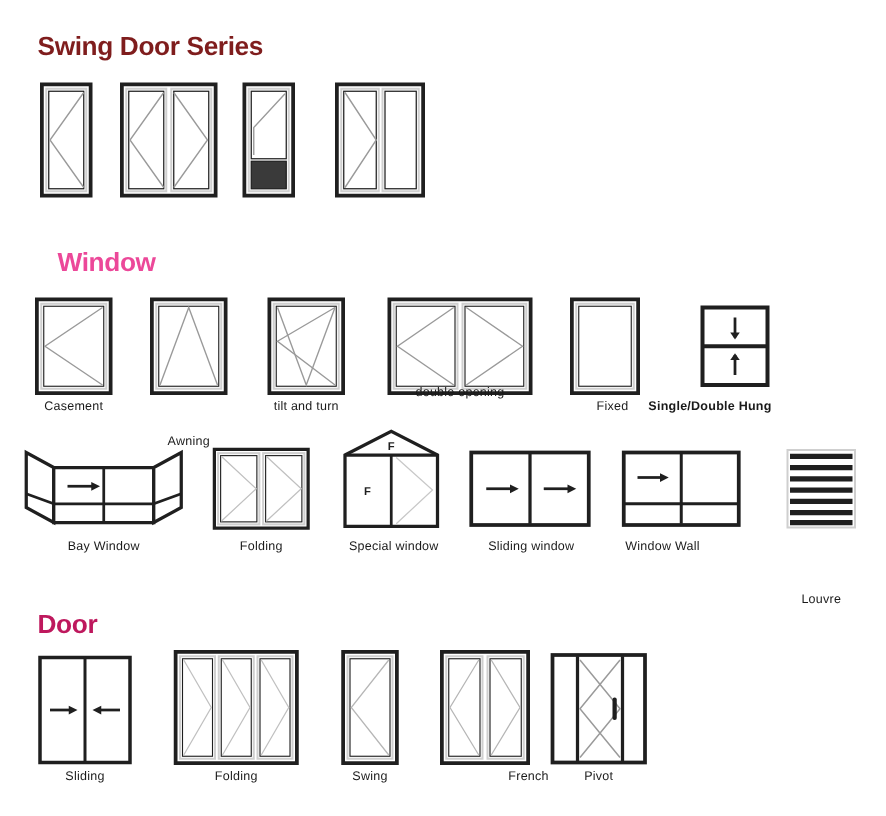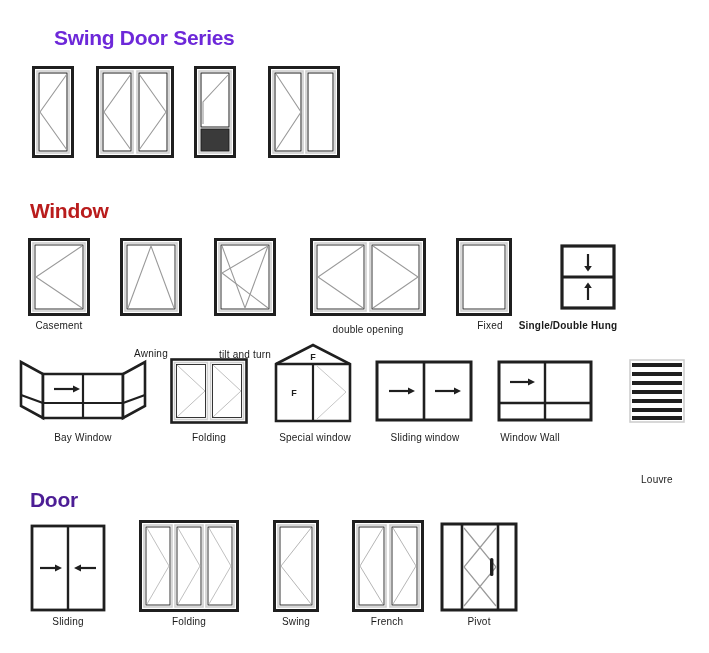--- a/index.html
+++ b/index.html
@@ -22,21 +22,21 @@
     color:#1a1a1a;
     text-align:center;
     white-space:nowrap;
     letter-spacing:0.2px;
   }
   svg{display:block;overflow:visible;}
 </style>
 </head>
 <body>
 
-<div class="section-title" style="left:30px;top:26px;font-size:21px;color:#6d28d9;margin-left:24px;">Swing Door Series</div>
+<div class="section-title" style="left:30px;top:26px;font-size:21px;color:#7f1d1d;">Swing Door Series</div>
 
 <div class="fig" style="left:32px;top:66px;">
   <svg width="42" height="92" viewBox="0 0 42 92">
     <rect x="1.5" y="1.5" width="39" height="89" fill="#fff" stroke="#1f1f1f" stroke-width="3"></rect>
     <rect x="5" y="5" width="32" height="82" fill="#fff" stroke="#cfcfcf" stroke-width="1.6"></rect>
     <rect x="7" y="7" width="28" height="78" fill="#fff" stroke="#1f1f1f" stroke-width="1"></rect>
     <path d="M35 8 L8 46 L35 84" fill="none" stroke="#9a9a9a" stroke-width="1.1"></path>
   </svg>
 </div>
 
@@ -66,21 +66,21 @@
   <svg width="72" height="92" viewBox="0 0 72 92">
     <rect x="1.5" y="1.5" width="69" height="89" fill="#fff" stroke="#1f1f1f" stroke-width="3"></rect>
     <rect x="5" y="5" width="30" height="82" fill="#fff" stroke="#cfcfcf" stroke-width="1.6"></rect>
     <rect x="7" y="7" width="26" height="78" fill="#fff" stroke="#1f1f1f" stroke-width="1"></rect>
     <path d="M8 8 L33 46 L8 84" fill="none" stroke="#9a9a9a" stroke-width="1.1"></path>
     <rect x="38" y="5" width="29" height="82" fill="#fff" stroke="#cfcfcf" stroke-width="1.6"></rect>
     <rect x="40" y="7" width="25" height="78" fill="#fff" stroke="#1f1f1f" stroke-width="1"></rect>
   </svg>
 </div>
 
-<div class="section-title" style="left:30px;top:199px;font-size:21px;color:#b91c1c;">Window</div>
+<div class="section-title" style="left:46px;top:199px;font-size:21px;color:#ec4899;">Window</div>
 
 <div class="fig" style="left:28px;top:238px;">
   <svg width="62" height="78" viewBox="0 0 62 78">
     <rect x="1.5" y="1.5" width="59" height="75" fill="#fff" stroke="#1f1f1f" stroke-width="3"></rect>
     <rect x="5" y="5" width="52" height="68" fill="#fff" stroke="#cfcfcf" stroke-width="1.6"></rect>
     <rect x="7" y="7" width="48" height="64" fill="#fff" stroke="#1f1f1f" stroke-width="0.9"></rect>
     <path d="M54 8 L8 39 L54 70" fill="none" stroke="#9a9a9a" stroke-width="1.1"></path>
   </svg>
 </div>
 <div class="caption" style="left:9px;top:320px;width:100px;">Casement</div>
@@ -97,34 +97,34 @@
 
 <div class="fig" style="left:214px;top:238px;">
   <svg width="62" height="78" viewBox="0 0 62 78">
     <rect x="1.5" y="1.5" width="59" height="75" fill="#fff" stroke="#1f1f1f" stroke-width="3"></rect>
     <rect x="5" y="5" width="52" height="68" fill="#fff" stroke="#cfcfcf" stroke-width="1.6"></rect>
     <rect x="7" y="7" width="48" height="64" fill="#fff" stroke="#1f1f1f" stroke-width="0.9"></rect>
     <path d="M54 8 L8 35 L54 70" fill="none" stroke="#9a9a9a" stroke-width="1.1"></path>
     <path d="M8 8 L31 70 L54 8" fill="none" stroke="#9a9a9a" stroke-width="1.1"></path>
   </svg>
 </div>
-<div class="caption" style="left:195px;top:320px;width:100px;margin-top:29px;">tilt and turn</div>
+<div class="caption" style="left:195px;top:320px;width:100px;">tilt and turn</div>
 
 <div class="fig" style="left:310px;top:238px;">
   <svg width="116" height="78" viewBox="0 0 116 78">
     <rect x="1.5" y="1.5" width="113" height="75" fill="#fff" stroke="#1f1f1f" stroke-width="3"></rect>
     <rect x="5" y="5" width="51" height="68" fill="#fff" stroke="#cfcfcf" stroke-width="1.6"></rect>
     <rect x="7" y="7" width="47" height="64" fill="#fff" stroke="#1f1f1f" stroke-width="0.9"></rect>
     <path d="M53 8 L8 39 L53 70" fill="none" stroke="#9a9a9a" stroke-width="1.1"></path>
     <rect x="60" y="5" width="51" height="68" fill="#fff" stroke="#cfcfcf" stroke-width="1.6"></rect>
     <rect x="62" y="7" width="47" height="64" fill="#fff" stroke="#1f1f1f" stroke-width="0.9"></rect>
     <path d="M63 8 L108 39 L63 70" fill="none" stroke="#9a9a9a" stroke-width="1.1"></path>
   </svg>
 </div>
-<div class="caption" style="left:318px;top:324px;width:100px;">double opening</div>
+<div class="caption" style="left:318px;top:309px;width:100px;">double opening</div>
 
 <div class="fig" style="left:456px;top:238px;">
   <svg width="56" height="78" viewBox="0 0 56 78">
     <rect x="1.5" y="1.5" width="53" height="75" fill="#fff" stroke="#1f1f1f" stroke-width="3"></rect>
     <rect x="5" y="5" width="46" height="68" fill="#fff" stroke="#cfcfcf" stroke-width="1.6"></rect>
     <rect x="7" y="7" width="42" height="64" fill="#fff" stroke="#1f1f1f" stroke-width="0.9"></rect>
   </svg>
 </div>
 <div class="caption" style="left:440px;top:320px;width:100px;">Fixed</div>
 
@@ -228,21 +228,21 @@
       <line x1="4" y1="25" x2="54" y2="25"></line>
       <line x1="4" y1="34" x2="54" y2="34"></line>
       <line x1="4" y1="43" x2="54" y2="43"></line>
       <line x1="4" y1="52" x2="54" y2="52"></line>
       <line x1="4" y1="60" x2="54" y2="60"></line>
     </g>
   </svg>
 </div>
 <div class="caption" style="left:627px;top:432px;width:60px;margin-top:42px;">Louvre</div>
 
-<div class="section-title" style="left:30px;top:488px;font-size:21px;color:#4c1d95;">Door</div>
+<div class="section-title" style="left:30px;top:488px;font-size:21px;color:#be185d;">Door</div>
 
 <div class="fig" style="left:30px;top:524px;">
   <svg width="76" height="88" viewBox="0 0 76 88">
     <rect x="2" y="2" width="72" height="84" fill="#fff" stroke="#1f1f1f" stroke-width="2.8"></rect>
     <line x1="38" y1="3" x2="38" y2="85" stroke="#1f1f1f" stroke-width="2.4"></line>
     <g fill="#1f1f1f">
       <line x1="10" y1="44" x2="28" y2="44" stroke="#1f1f1f" stroke-width="2.2"></line>
       <path d="M25 40.5 L32 44 L25 47.5 Z"></path>
     </g>
     <g fill="#1f1f1f">
@@ -283,21 +283,21 @@
   <svg width="72" height="92" viewBox="0 0 72 92">
     <rect x="1.5" y="1.5" width="69" height="89" fill="#fff" stroke="#1f1f1f" stroke-width="3"></rect>
     <rect x="5" y="5" width="29" height="82" fill="#fff" stroke="#cfcfcf" stroke-width="1.6"></rect>
     <rect x="7" y="7" width="25" height="78" fill="#fff" stroke="#1f1f1f" stroke-width="0.9"></rect>
     <path d="M31 8 L8 46 L31 84" fill="none" stroke="#b6b6b6" stroke-width="1"></path>
     <rect x="38" y="5" width="29" height="82" fill="#fff" stroke="#cfcfcf" stroke-width="1.6"></rect>
     <rect x="40" y="7" width="25" height="78" fill="#fff" stroke="#1f1f1f" stroke-width="0.9"></rect>
     <path d="M41 8 L64 46 L41 84" fill="none" stroke="#b6b6b6" stroke-width="1"></path>
   </svg>
 </div>
-<div class="caption" style="left:347px;top:616px;width:80px;">French</div>
+<div class="caption" style="left:359px;top:616px;width:80px;text-align:right;">French</div>
 
 <div class="fig" style="left:440px;top:522px;">
   <svg width="78" height="90" viewBox="0 0 78 90">
     <rect x="2" y="2" width="74" height="86" fill="#fff" stroke="#1f1f1f" stroke-width="3"></rect>
     <line x1="22" y1="3" x2="22" y2="87" stroke="#1f1f1f" stroke-width="2.6"></line>
     <line x1="58" y1="3" x2="58" y2="87" stroke="#1f1f1f" stroke-width="2.6"></line>
     <path d="M24 6 L56 45 L24 84" fill="none" stroke="#9a9a9a" stroke-width="1.2"></path>
     <path d="M56 6 L24 45 L56 84" fill="none" stroke="#9a9a9a" stroke-width="1.2"></path>
     <rect x="50" y="36" width="3.4" height="18" rx="1.6" fill="#1f1f1f"></rect>
   </svg>

